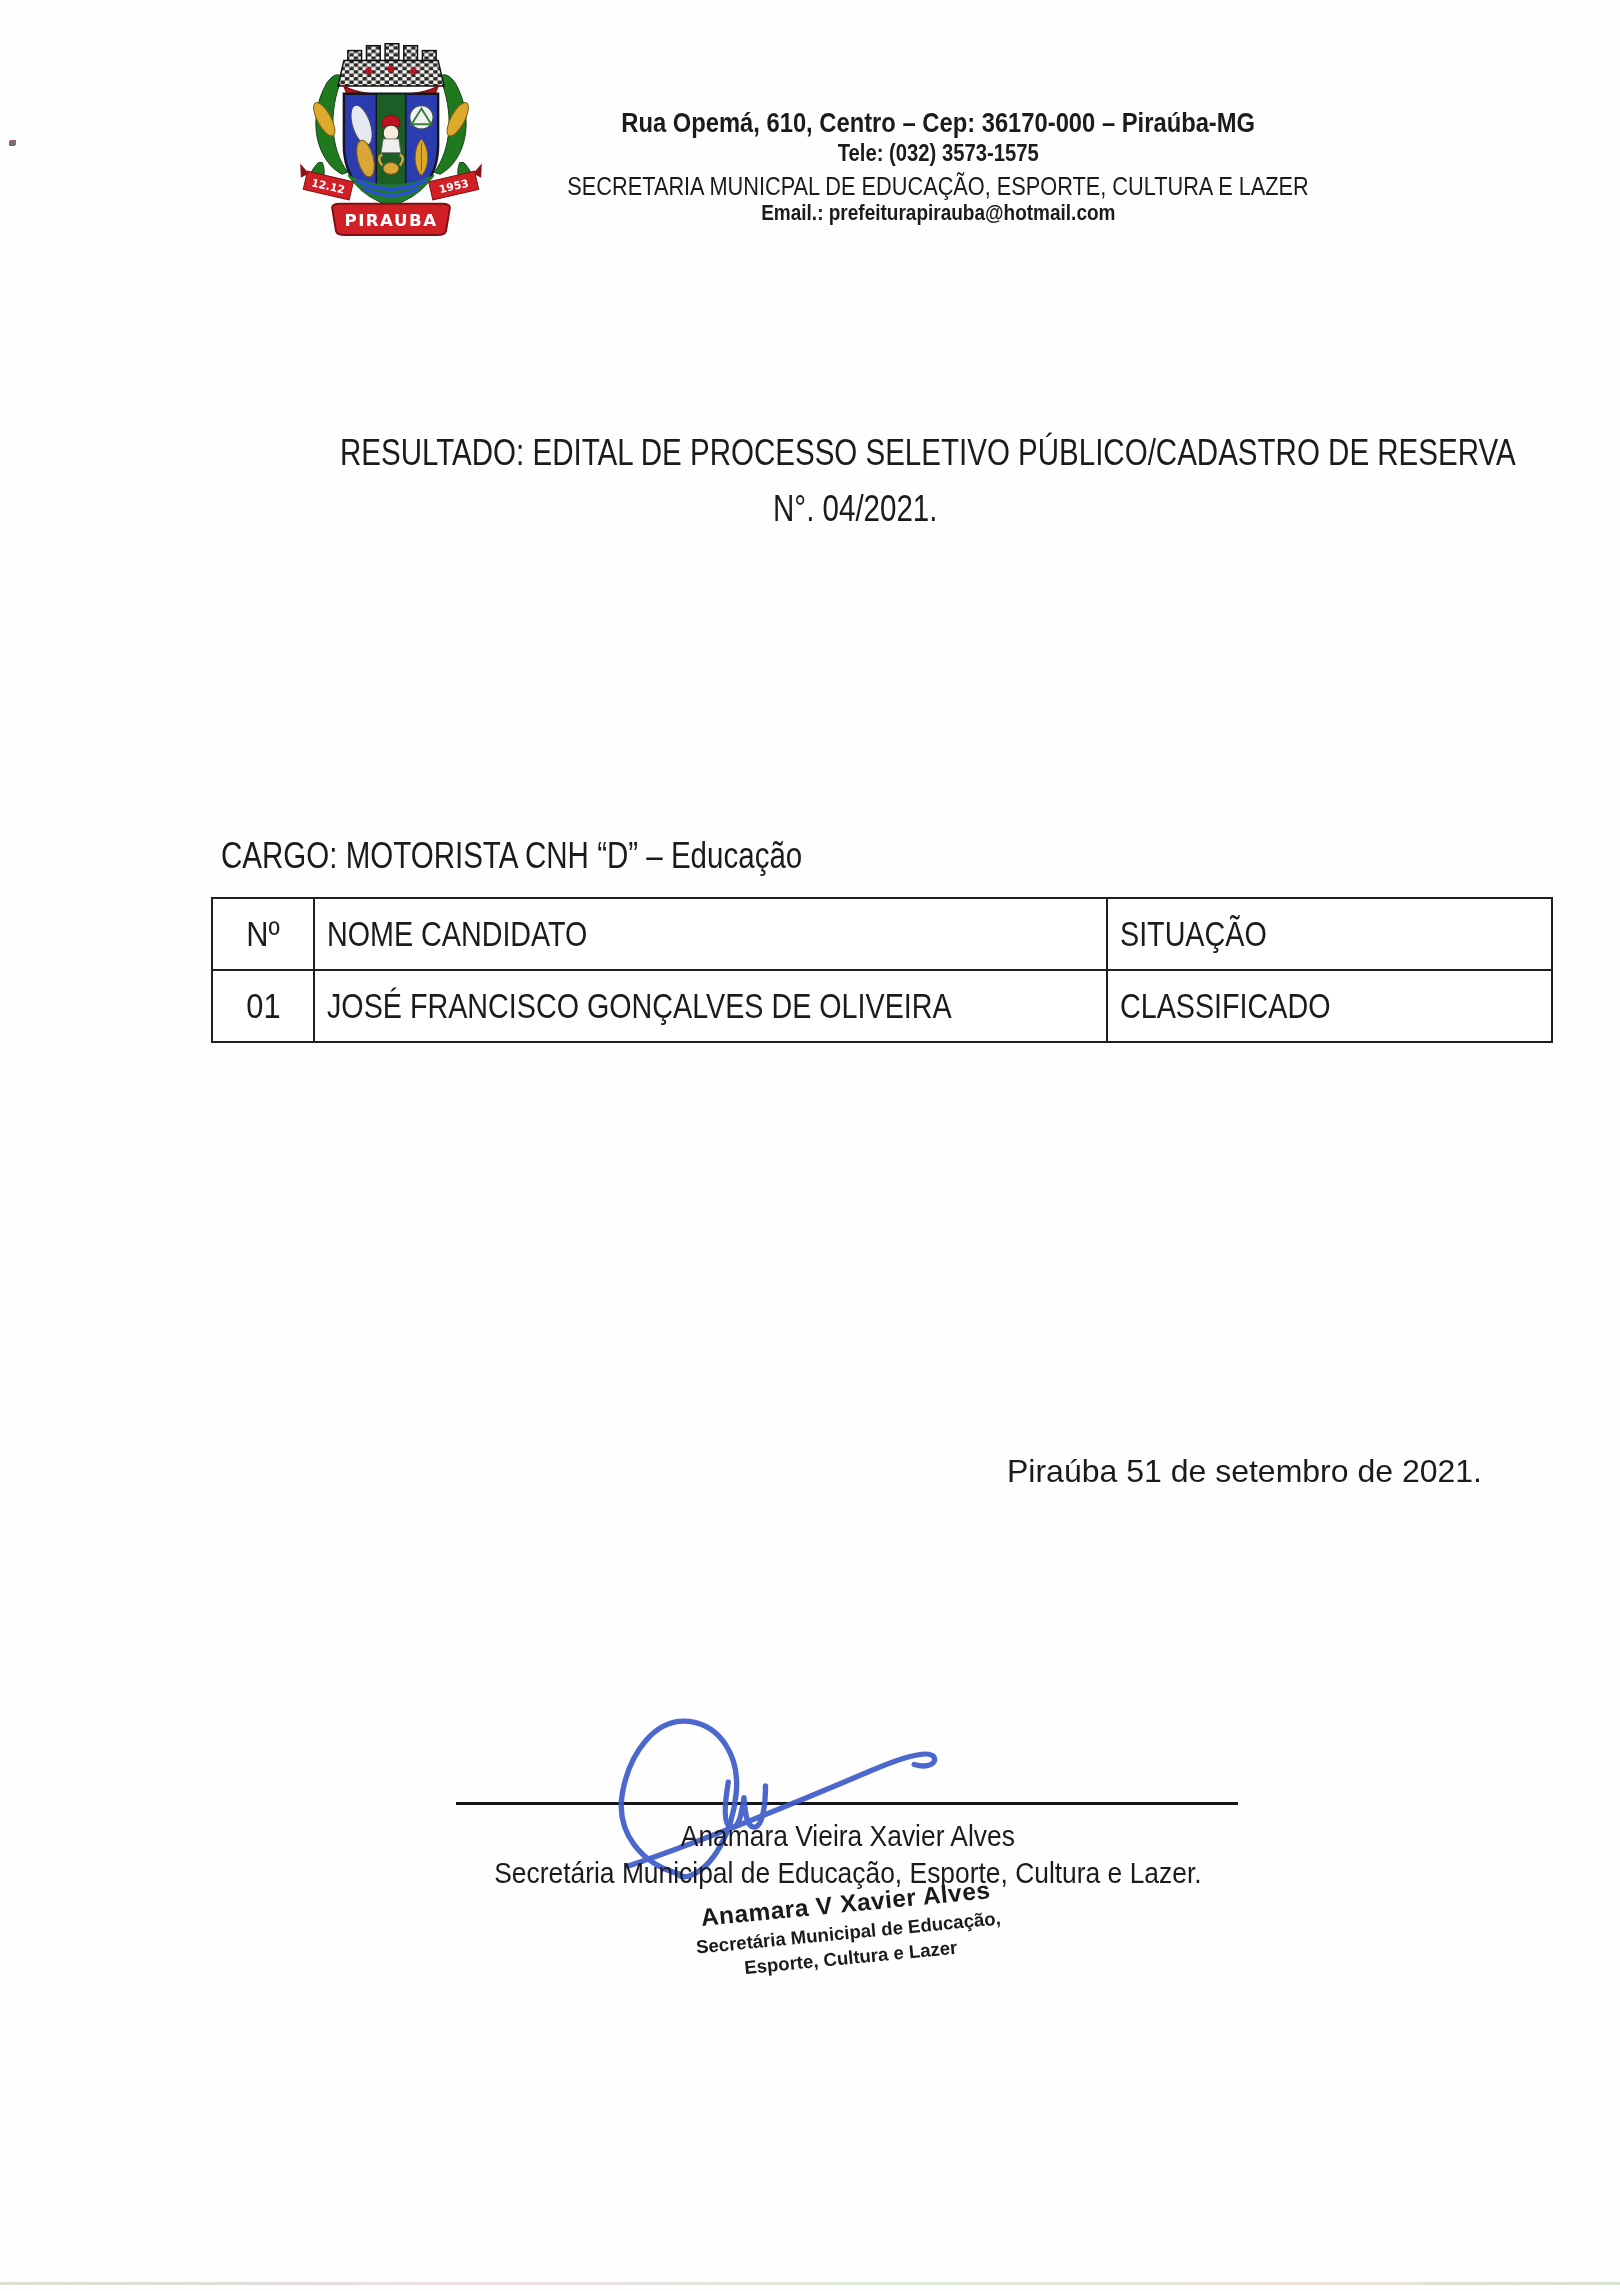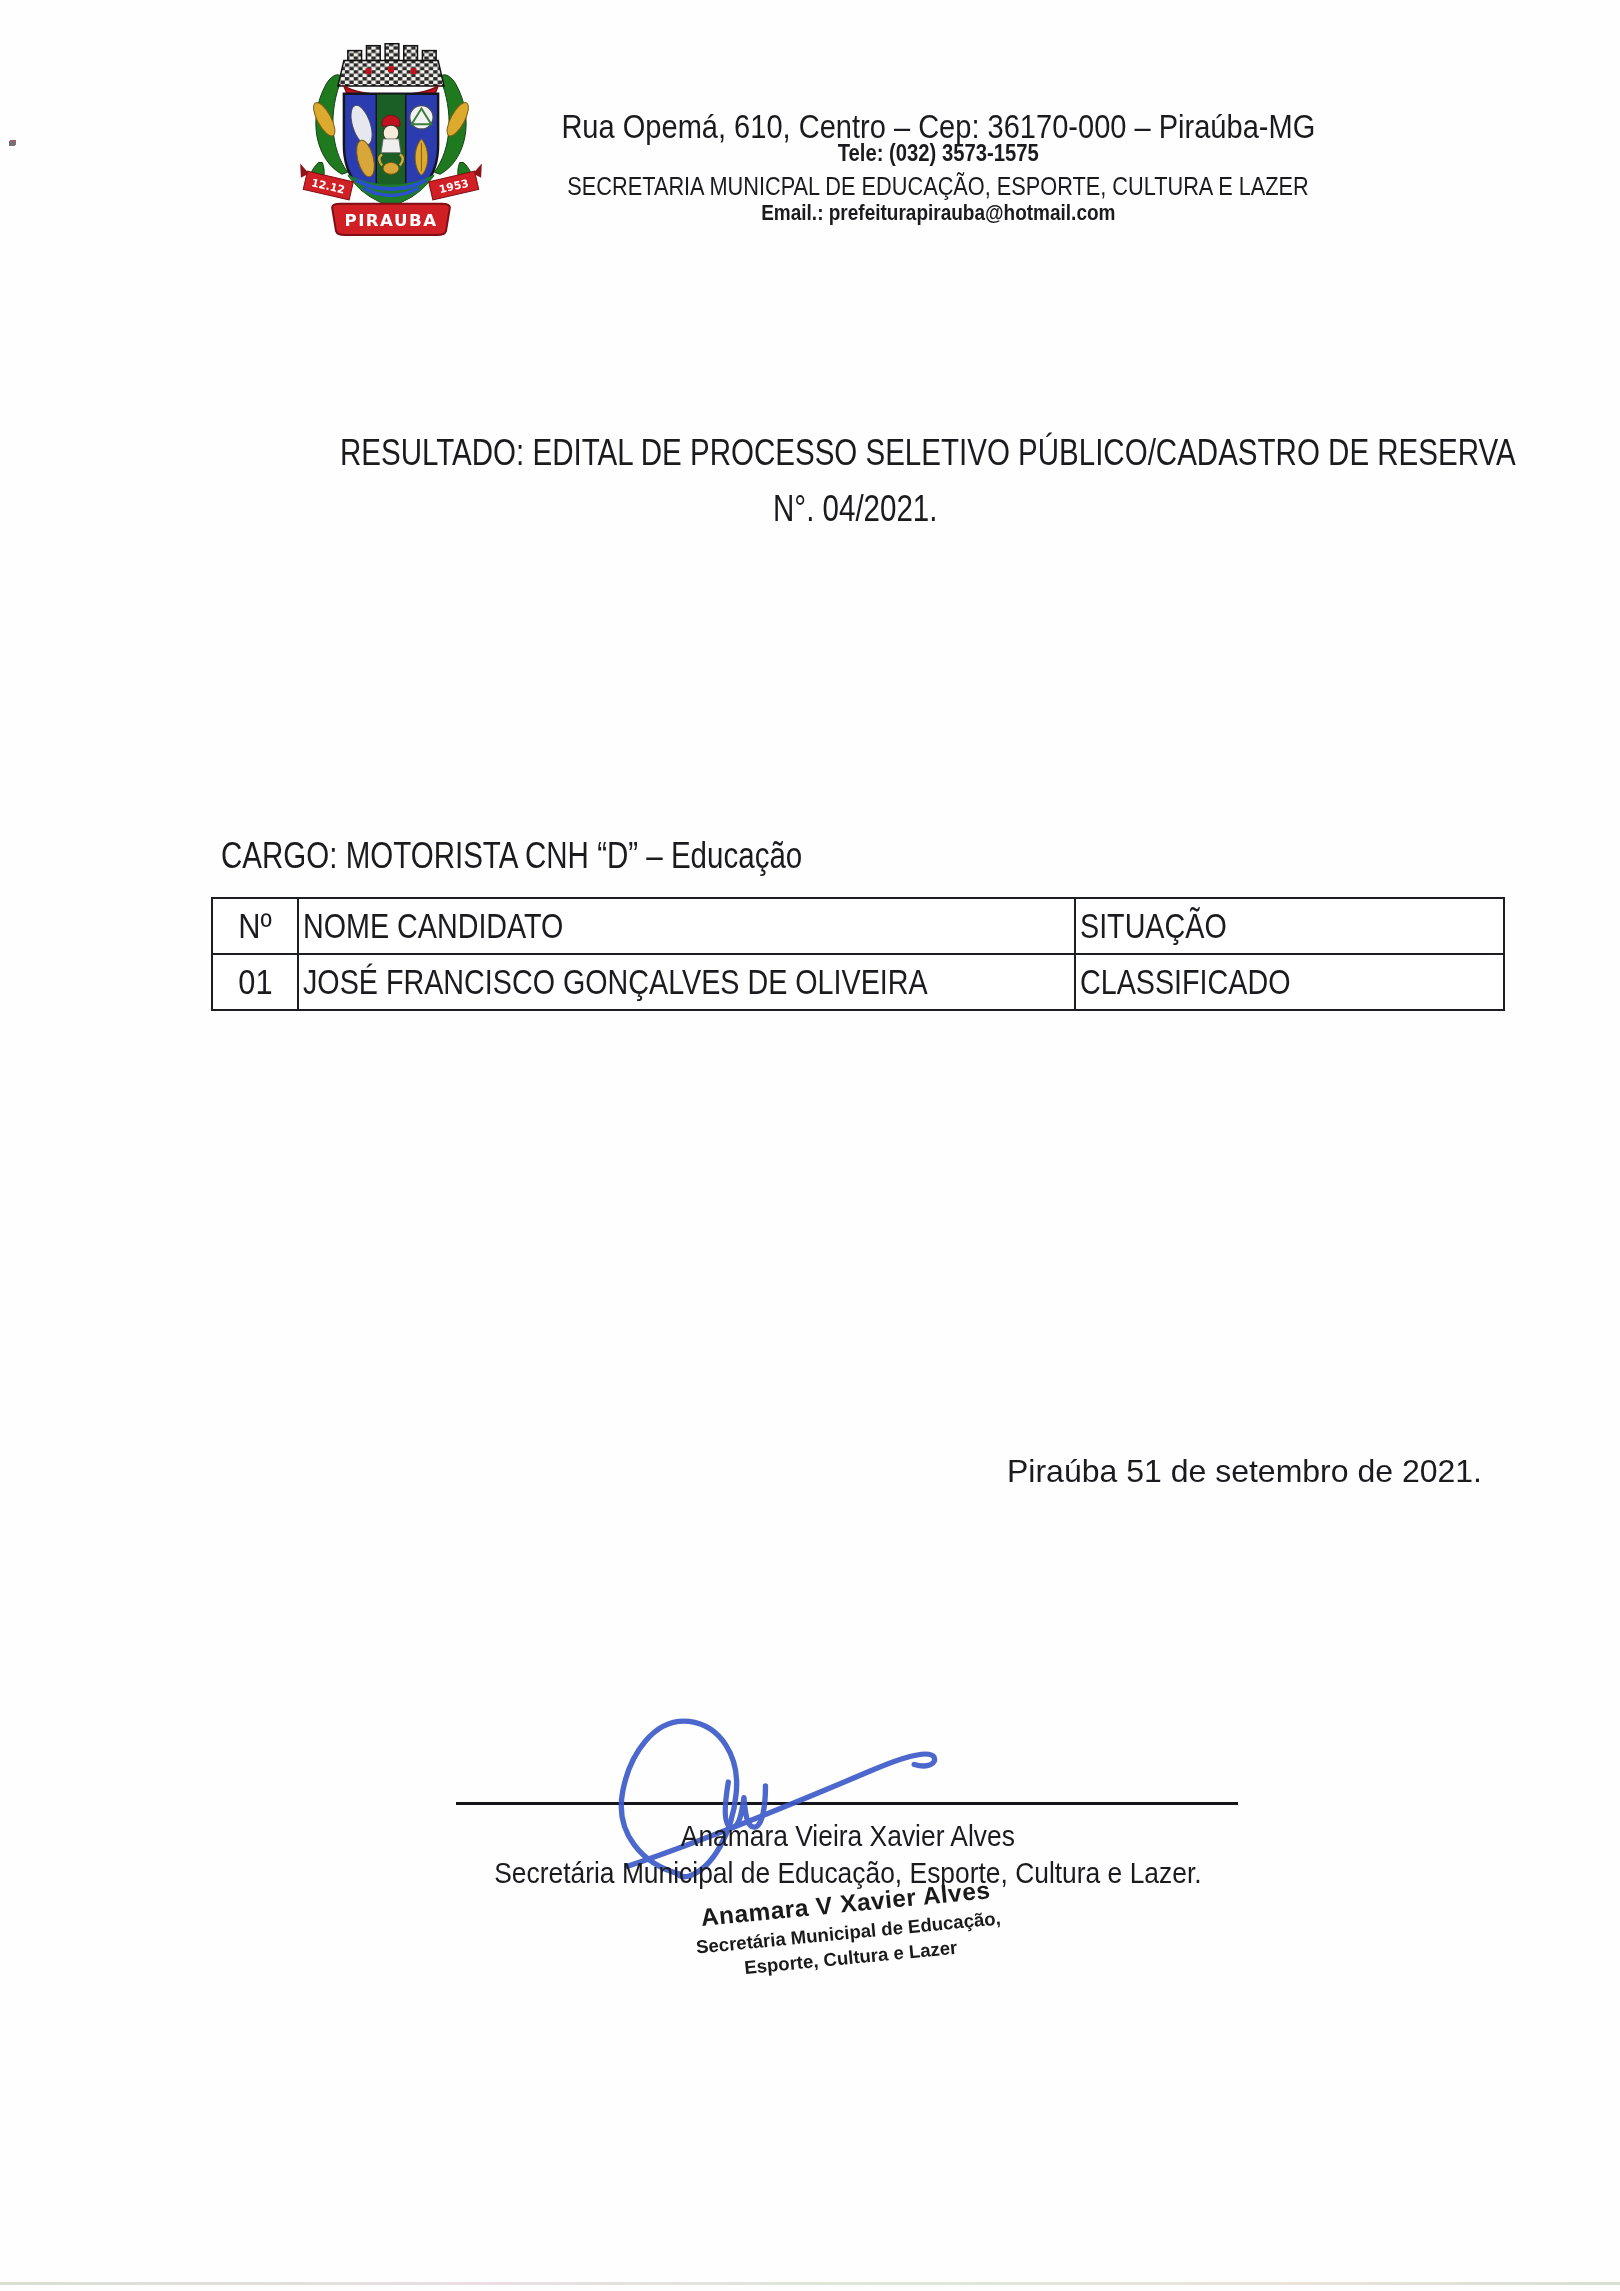--- a/index.html
+++ b/index.html
@@ -17,31 +17,31 @@
   .cx75{transform:scaleX(.75);}
   .cx82{transform:scaleX(.82);}
   .cx88{transform:scaleX(.88);}
   .o-c{transform-origin:center center;}
   .o-l{transform-origin:left center;}
   .center{text-align:center;}
   .right{text-align:right;}
 
   
   .hdr-title{left:377px;top:45px;width:1122px;font-size:47px;line-height:1.1;letter-spacing:0.5px;}
-  .hdr-address{left:377px;top:108px;width:1122px;font-size:33px;font-weight:400;}
+  .hdr-address{left:377px;top:108px;width:1122px;font-size:27px;font-weight:700;}
   .hdr-phone{left:377px;top:140px;width:1122px;font-size:23px;font-weight:700;}
   .hdr-dept{left:377px;top:171px;width:1122px;font-size:26.5px;}
   .hdr-email{left:377px;top:200px;width:1122px;font-size:21.6px;font-weight:700;}
 
   
   .doc-title{left:211px;top:425px;width:1289px;font-size:36px;line-height:1.55;}
   .cargo{left:221px;top:835px;font-size:36px;}
   .tablewrap{left:211px;top:897px;}
   table.result{border-collapse:collapse;table-layout:fixed;width:1262px;background:#fff;}
-  table.result td{border:2.9px solid #1d1d26;height:46px;font-size:35px;padding:4px;vertical-align:middle;overflow:hidden;}
+  table.result td{border:2.9px solid #1d1d26;height:46px;font-size:35px;padding:12px;vertical-align:middle;overflow:hidden;}
   td.c-no{width:76px;text-align:center;}
   td.c-name{width:767px;padding-left:15.7px;white-space:pre;}
   td.c-status{width:419px;padding-left:13.7px;white-space:pre;}
   .dateline{left:882px;top:1453px;width:600px;font-size:32px;}
 
   
   .sig-rule{left:456px;top:1802px;width:782px;height:2.9px;background:#15151a;}
   .sig-name{left:456px;top:1819px;width:784px;font-size:30px;}
   .sig-role{left:407px;top:1856px;width:882px;font-size:30px;text-decoration:underline;}
   .stamp{

